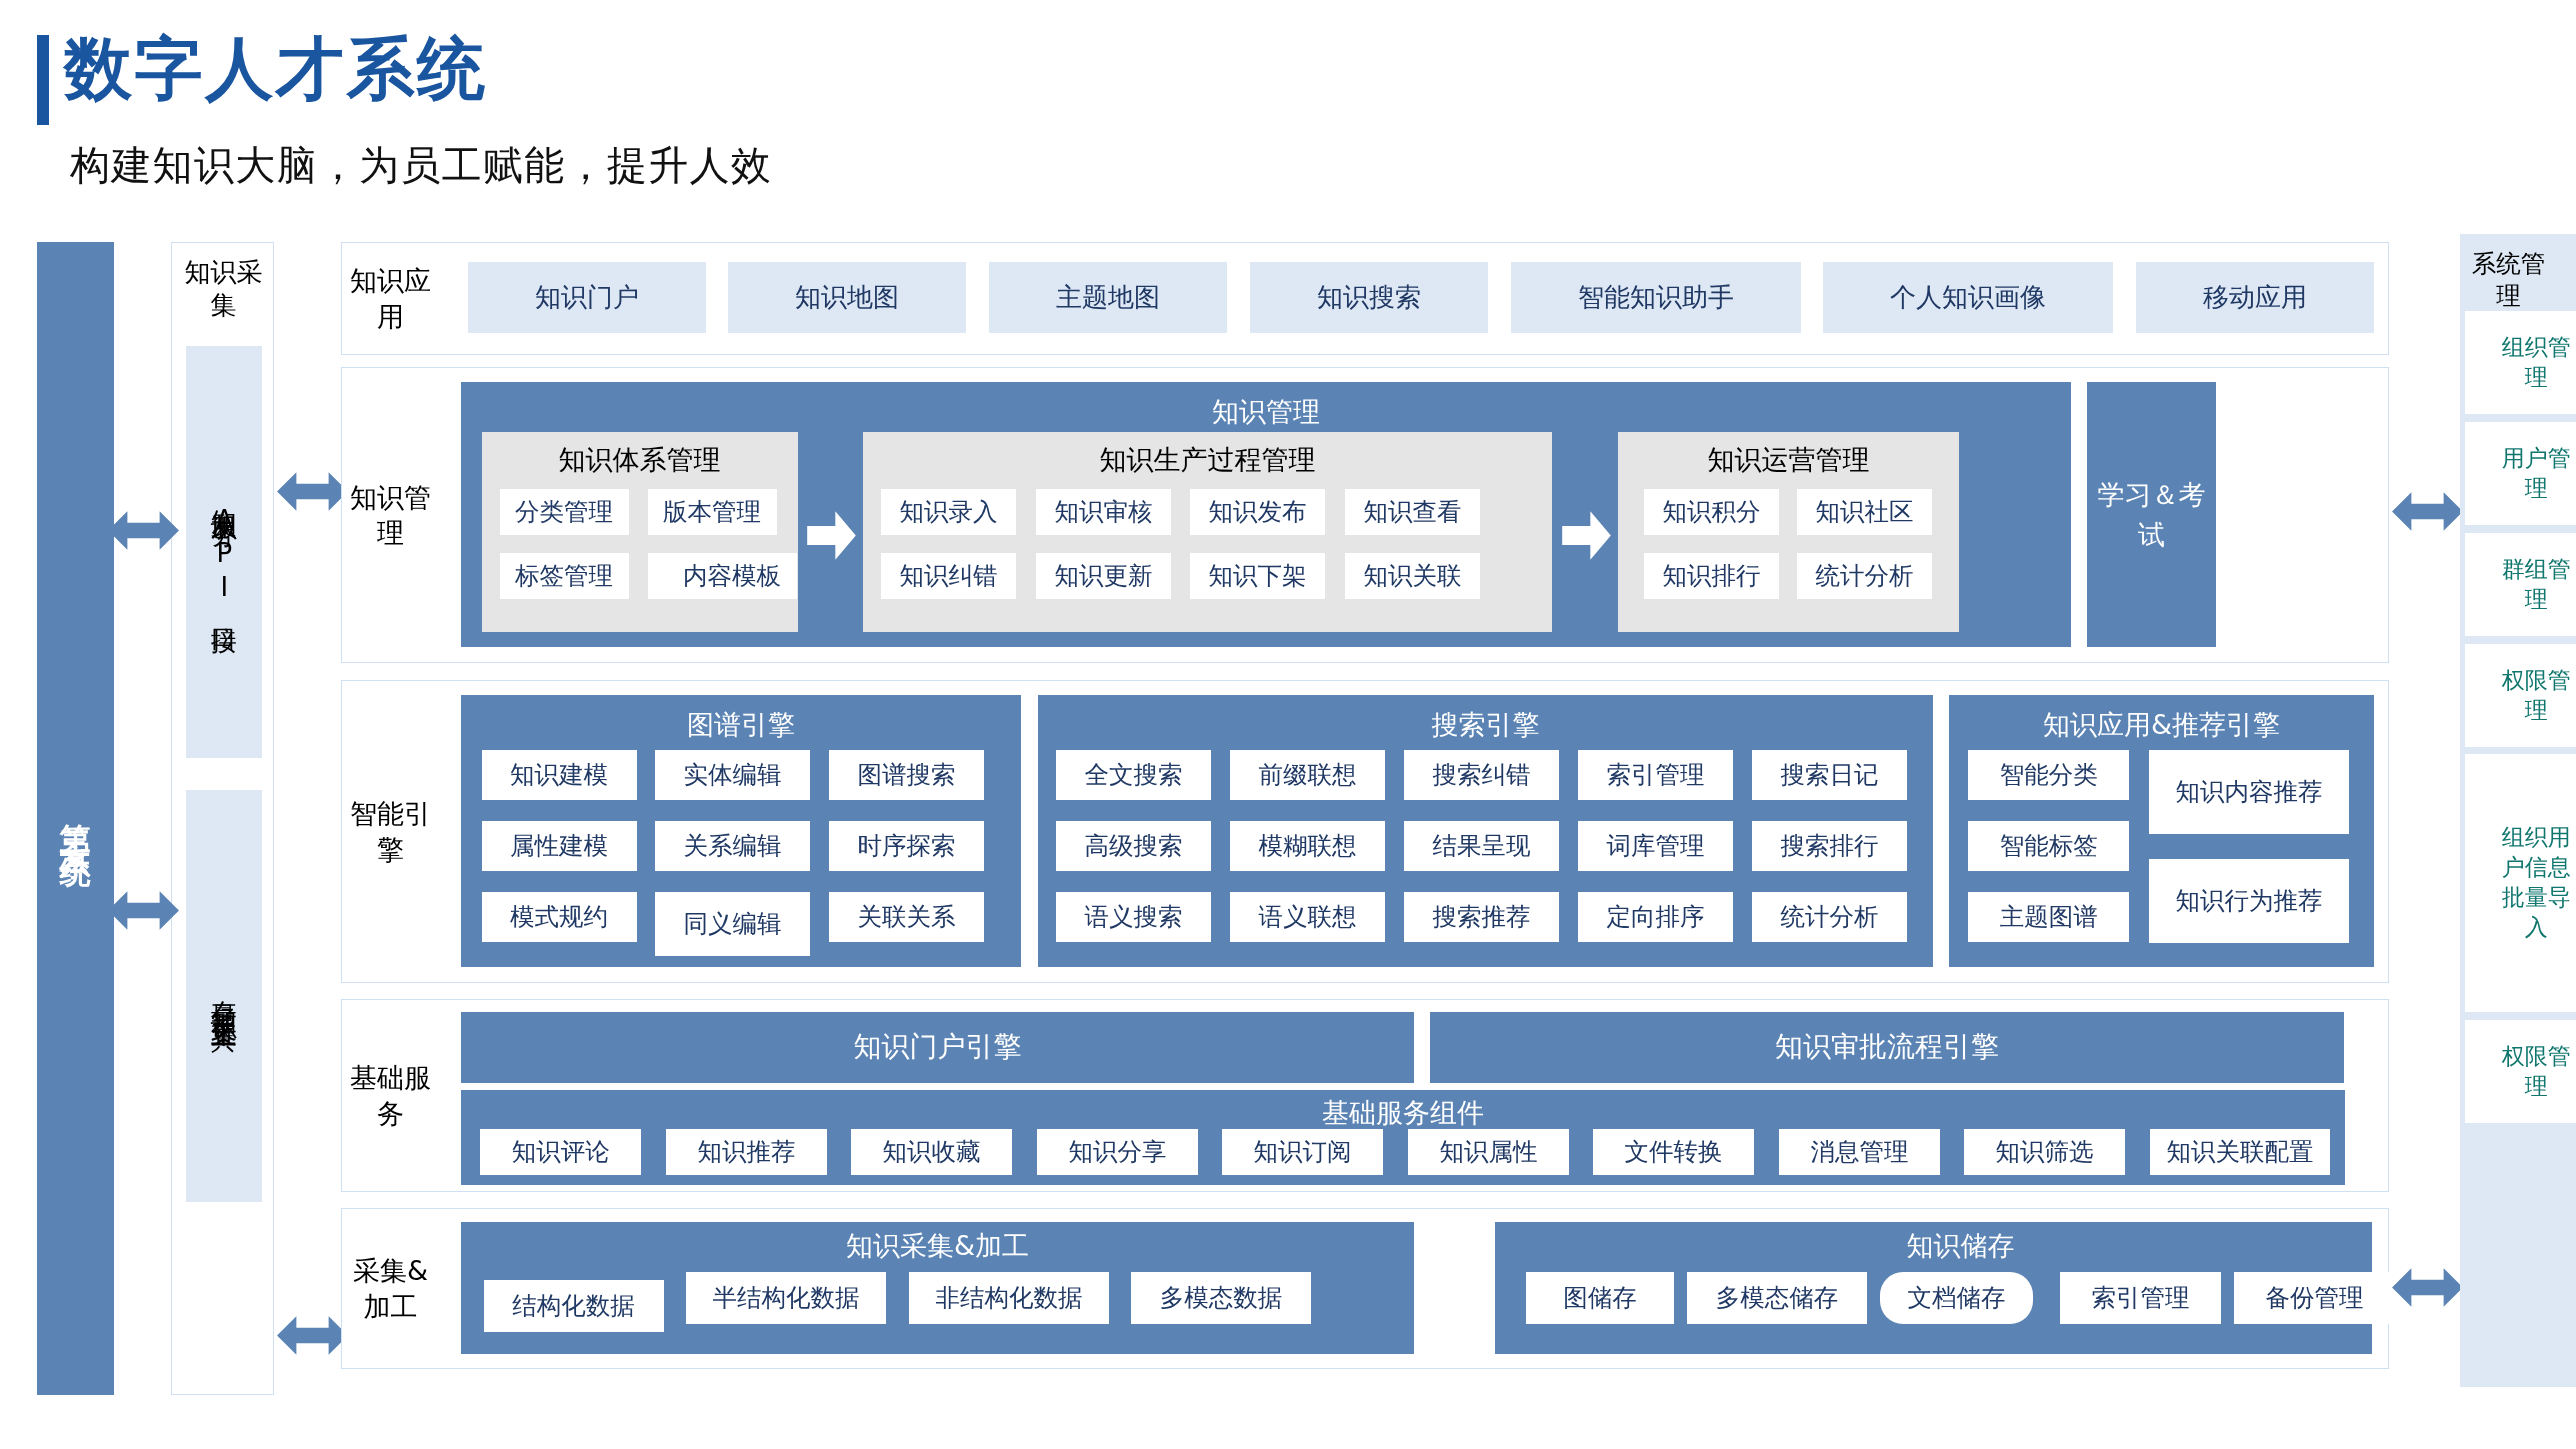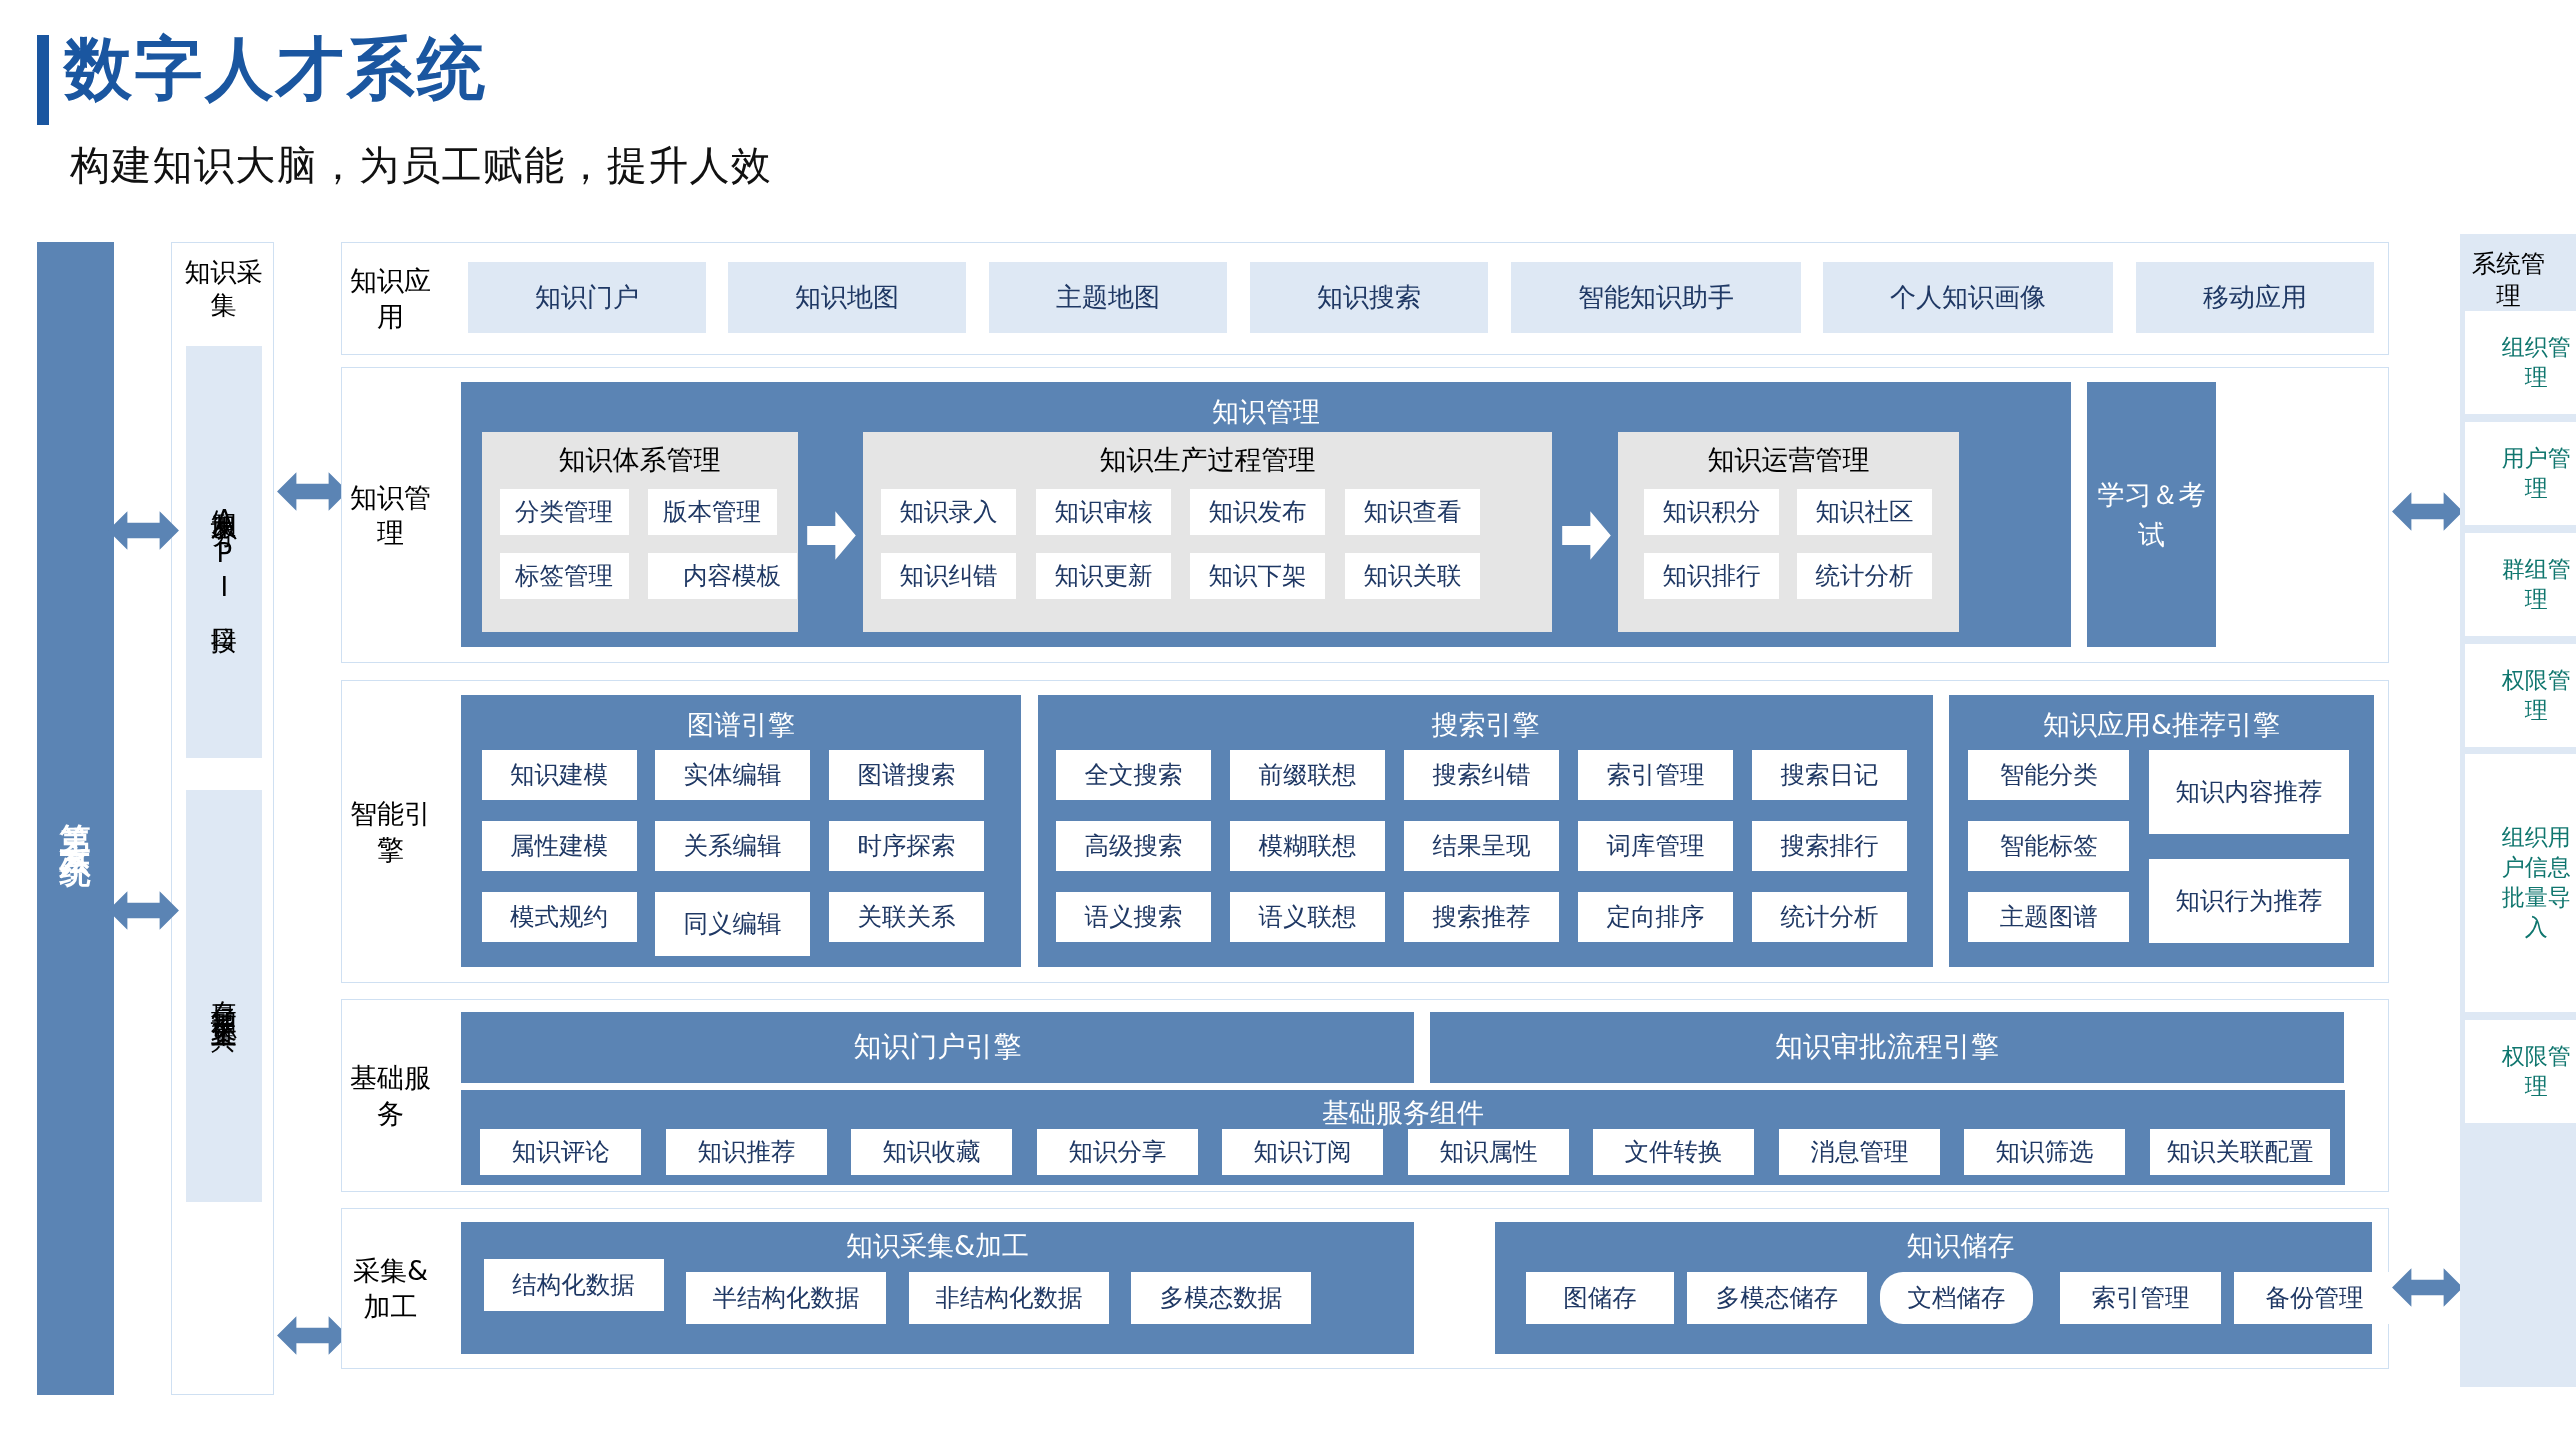--- a/index.html
+++ b/index.html
@@ -257,21 +257,21 @@
       <div class="wtile" style="left:1503px;top:39px;width:161px;height:46px;">知识筛选</div>
       <div class="wtile" style="left:1689px;top:39px;width:180px;height:46px;">知识关联配置</div>
     </div>
   </div>
 
   <div class="row-panel" style="left:341px;top:979px;width:2048px;height:161px;">
     <div class="row-label">采集&amp;加工</div>
 
     <div class="bluebox" style="left:119px;top:13px;width:953px;height:132px;">
       <div class="grp-title-w" style="top:6.4px;">知识采集&amp;加工</div>
-      <div class="wtile" style="left:22.5px;top:37px;width:180px;height:52px;">结构化数据</div>
+      <div class="wtile" style="left:22.5px;top:58px;width:180px;height:52px;">结构化数据</div>
       <div class="wtile" style="left:225px;top:50px;width:200px;height:52px;">半结构化数据</div>
       <div class="wtile" style="left:448px;top:50px;width:200px;height:52px;">非结构化数据</div>
       <div class="wtile" style="left:670px;top:50px;width:180px;height:52px;">多模态数据</div>
     </div>
 
     <div class="bluebox" style="left:1153px;top:13px;width:850px;height:132px;padding-left:27px;">
       <div class="grp-title-w" style="top:6.4px;">知识储存</div>
       <div class="wtile" style="left:31px;top:50px;width:148px;height:52px;">图储存</div>
       <div class="wtile" style="left:192px;top:50px;width:180px;height:52px;">多模态储存</div>
       <div class="wtile" style="left:385px;top:50px;width:153px;height:52px;border-radius:23px;">文档储存</div>

